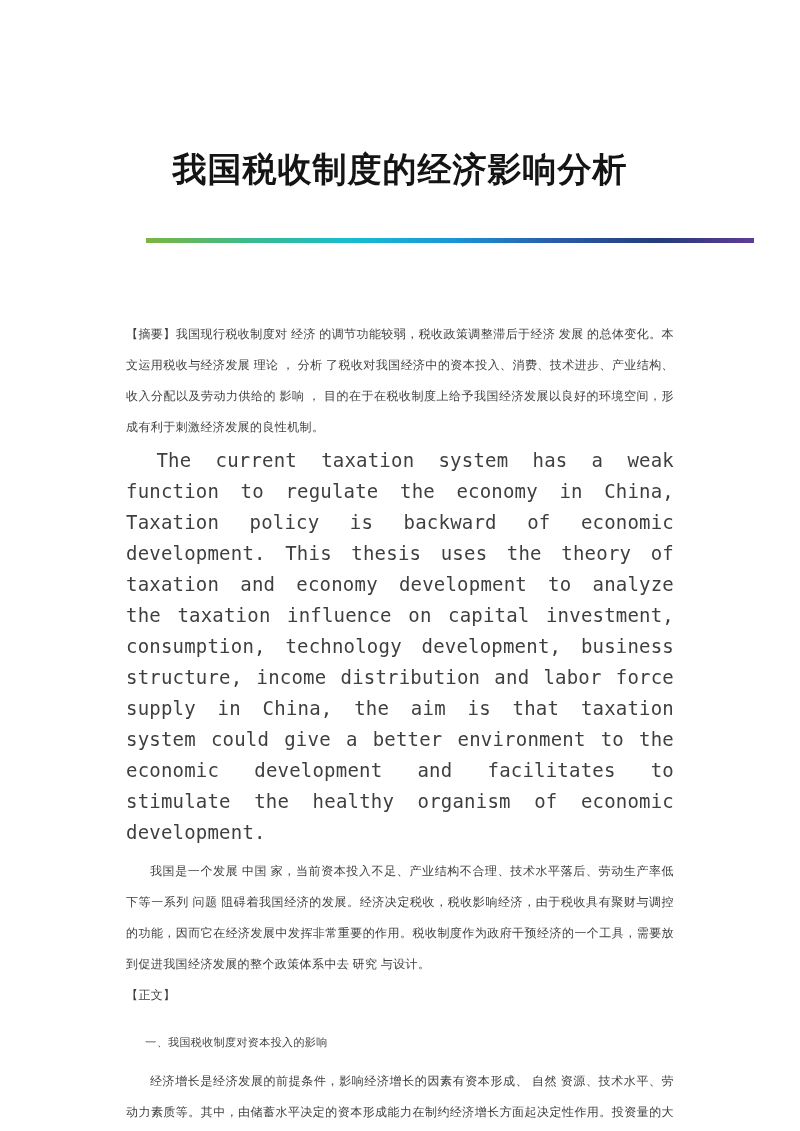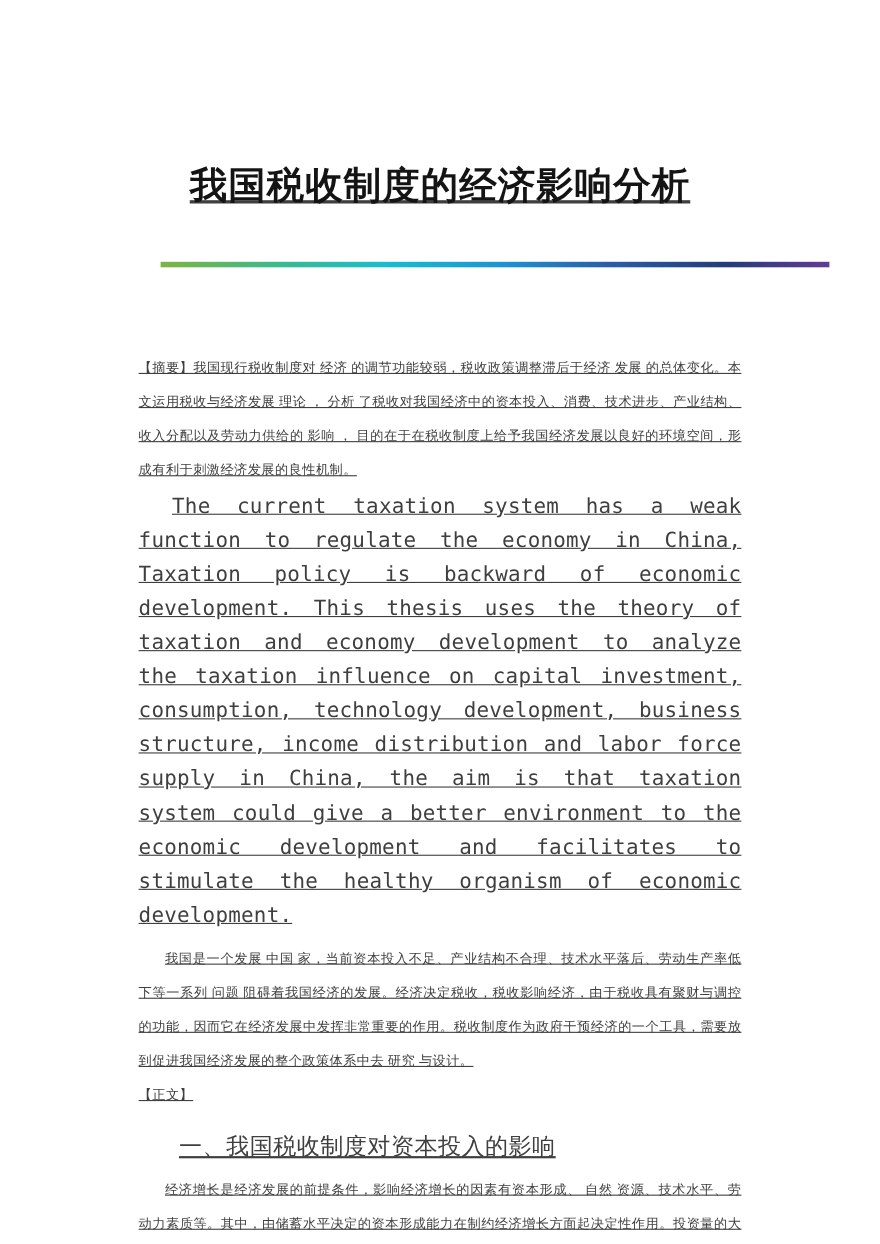--- a/index.html
+++ b/index.html
@@ -11,21 +11,20 @@
     position: relative;
     width: 708px;
     height: 1131px;
     margin: 0 auto;
     background: var(--bg, #ffffff);
     box-sizing: border-box;
     padding: 0 80px;
     overflow: hidden;
     font-family: "Liberation Serif", serif;
     color: var(--text-color, #3f3f3f);
-    text-decoration: underline;
   }
   .title {
     margin: 148px 0 0 0;
     text-align: center;
     font-size: 34px;
     line-height: 44px;
     font-weight: bold;
     letter-spacing: 1px;
     color: var(--title-color, #141414);
     font-family: "Liberation Serif", serif;
@@ -58,21 +57,21 @@
   }
   .body-label {
     margin-top: 0px;
   }
   .indent {
     text-indent: 2em;
   }
   .p1 { margin-top: 8px; }
   .heading {
     margin: 16px 0 0 0;
-    font-size: 21px;
+    font-size: 11px;
     line-height: 31px;
     text-indent: 1.75em;
     letter-spacing: 0.4px;
   }
   .p2 { margin-top: 8px; }
 </style>
 </head>
 <body>
 
 <div class="page" style="--text-color: #3f3f3f; --title-color: #141414; --bg: #ffffff;">

